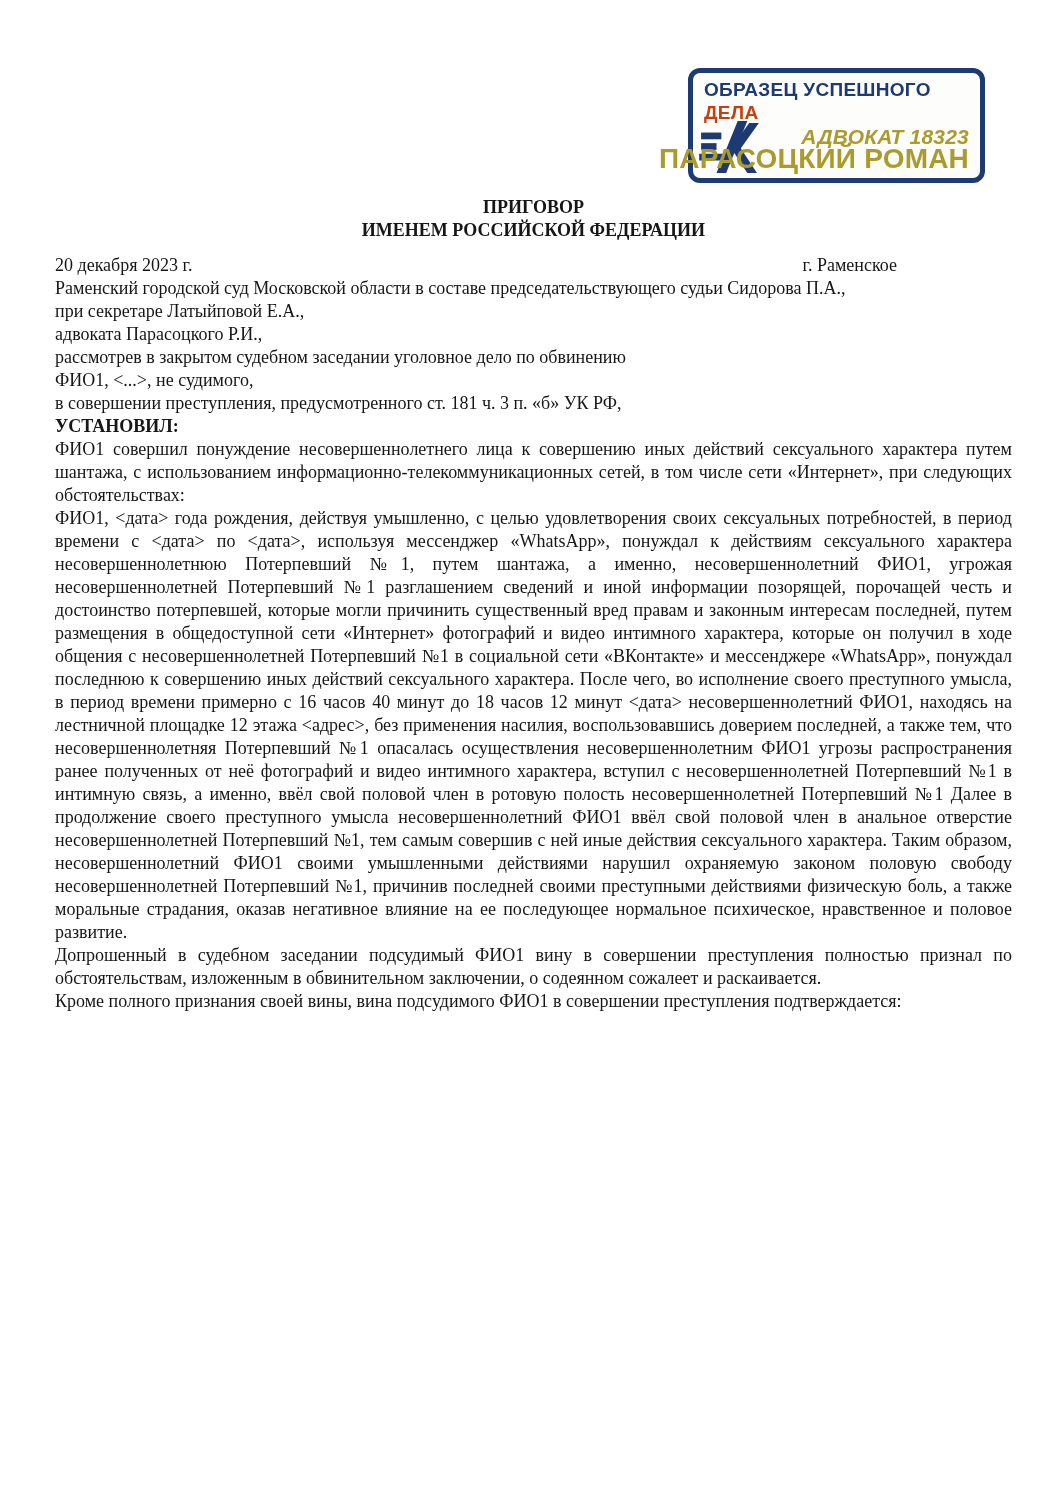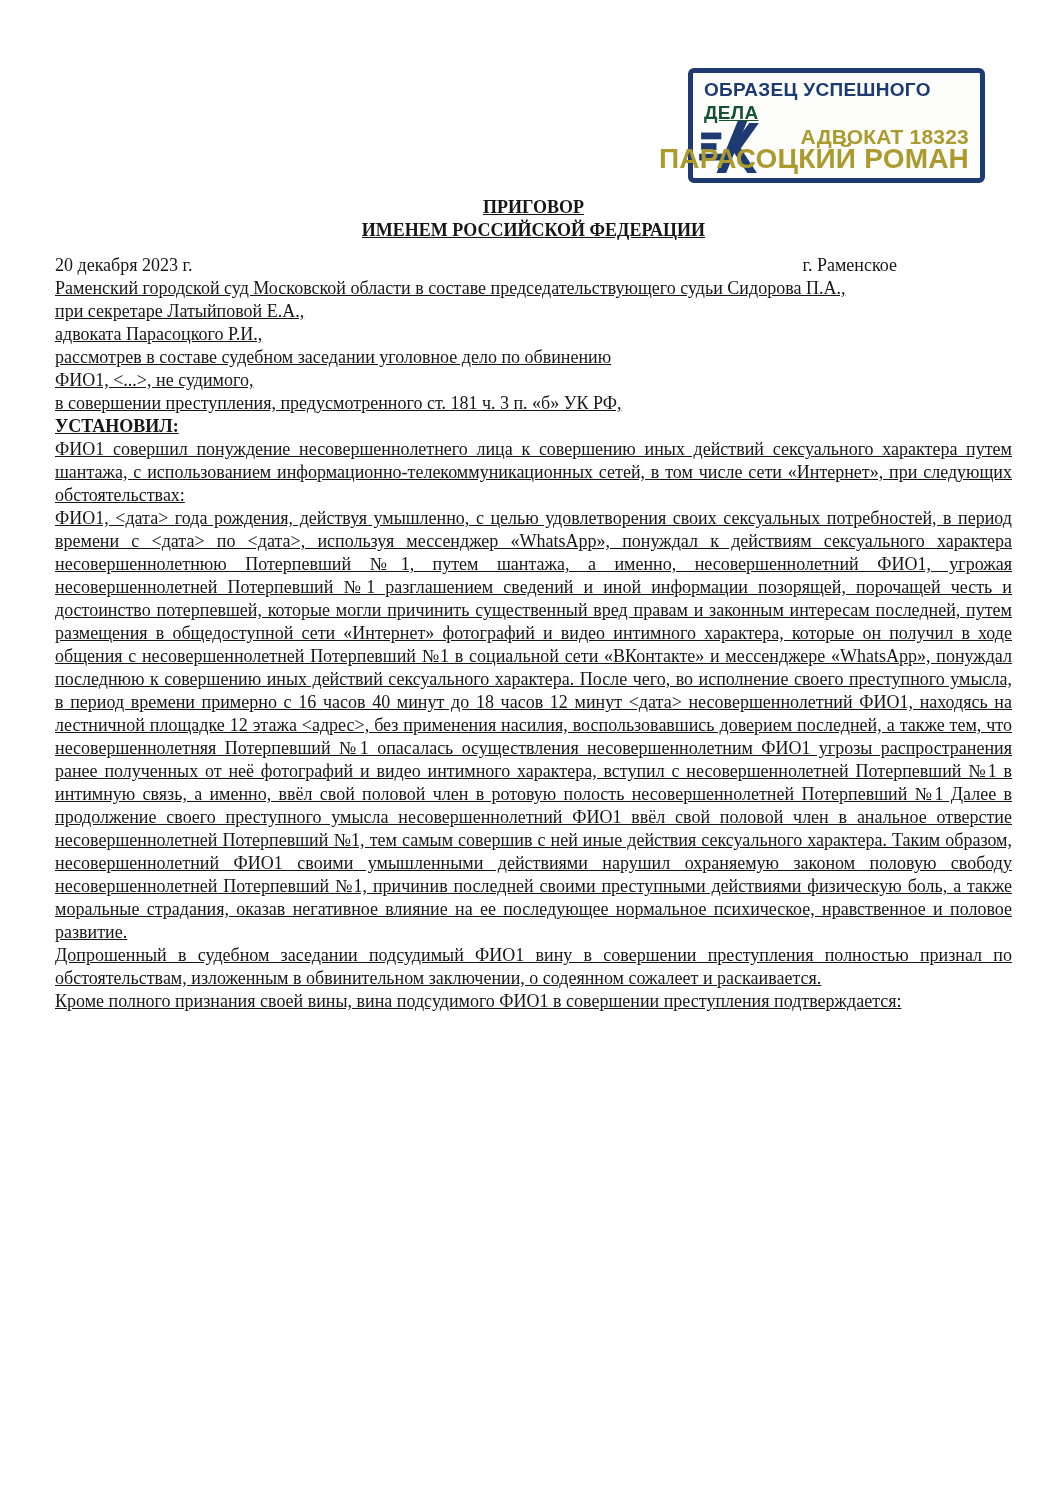--- a/index.html
+++ b/index.html
@@ -27,74 +27,74 @@
     display: flex;
     justify-content: flex-end;
   }
   .stamp {
     position: relative;
     box-sizing: border-box;
     width: 297px;
     height: 115px;
     margin-right: 27px;
     border: 5px solid #1e3a73;
-    border-radius: 6px;
+    border-radius: 12px;
     background: #fdfdfb;
     font-family: "Liberation Sans", "DejaVu Sans", sans-serif;
     font-weight: bold;
   }
   .stamp .top-line {
     position: absolute;
     left: 11px;
     top: 6px;
     font-size: 19px;
     line-height: 22px;
     color: #1e3a73;
     letter-spacing: 0.3px;
     white-space: nowrap;
   }
   .stamp .dela-line {
     position: absolute;
     left: 11px;
     top: 29px;
     font-size: 19px;
     line-height: 22px;
-    color: #14532d;
+    color: #c2410c;
     letter-spacing: 0.3px;
-    text-decoration: underline;
   }
   .stamp .logo-mark {
     position: absolute;
     left: 6px;
     top: 48px;
     width: 62px;
     height: 52px;
   }
   .stamp .gold-block {
     position: absolute;
     right: 11px;
     bottom: 8px;
     text-align: right;
     color: #ab9b2f;
   }
   .stamp .gold-id {
     font-size: 21px;
     line-height: 22px;
     letter-spacing: 0.2px;
     white-space: nowrap;
+    font-style: italic;
   }
   .stamp .gold-name {
     font-size: 28px;
     line-height: 22px;
     letter-spacing: 0.2px;
     white-space: nowrap;
   }
 
   
-  .doc p { margin: 0; text-decoration: underline; }
+  .doc p { margin: 0; }
   .title-block {
     margin-top: 13px;
     text-align: center;
     font-weight: bold;
   }
   .dateline {
     margin-top: 12px;
     display: flex;
     justify-content: space-between;
   }
@@ -141,21 +141,21 @@
     </div>
 
     <div class="dateline">
       <span class="date">20 декабря 2023 г.</span>
       <span class="place">г. Раменское</span>
     </div>
 
     <p class="para">Раменский городской суд Московской области в составе председательствующего судьи Сидорова П.А.,</p>
     <p class="para">при секретаре Латыйповой Е.А.,</p>
     <p class="para">адвоката Парасоцкого Р.И.,</p>
-    <p class="para">рассмотрев в составе судебном заседании уголовное дело по обвинению</p>
+    <p class="para">рассмотрев в закрытом судебном заседании уголовное дело по обвинению</p>
     <p class="para">ФИО1, &lt;...&gt;, не судимого,</p>
     <p class="para">в совершении преступления, предусмотренного ст. 181 ч. 3 п. «б» УК РФ,</p>
 
     <p class="para heading-bold">УСТАНОВИЛ:</p>
 
     <p class="para facts-first just">ФИО1 совершил понуждение несовершеннолетнего лица к совершению иных действий сексуального характера путем шантажа, с использованием информационно-телекоммуникационных сетей, в том числе сети «Интернет», при следующих обстоятельствах:</p>
     <p class="para just">ФИО1, &lt;дата&gt; года рождения, действуя умышленно, с целью удовлетворения своих сексуальных потребностей, в период времени с &lt;дата&gt; по &lt;дата&gt;, используя мессенджер «WhatsApp», понуждал к действиям сексуального характера несовершеннолетнюю Потерпевший №1, путем шантажа, а именно, несовершеннолетний ФИО1, угрожая несовершеннолетней Потерпевший №1 разглашением сведений и иной информации позорящей, порочащей честь и достоинство потерпевшей, которые могли причинить существенный вред правам и законным интересам последней, путем размещения в общедоступной сети «Интернет» фотографий и видео интимного характера, которые он получил в ходе общения с несовершеннолетней Потерпевший №1 в социальной сети «ВКонтакте» и мессенджере «WhatsApp», понуждал последнюю к совершению иных действий сексуального характера. После чего, во исполнение своего преступного умысла, в период времени примерно с 16 часов 40 минут до 18 часов 12 минут &lt;дата&gt; несовершеннолетний ФИО1, находясь на лестничной площадке 12 этажа &lt;адрес&gt;, без применения насилия, воспользовавшись доверием последней, а также тем, что несовершеннолетняя Потерпевший №1 опасалась осуществления несовершеннолетним ФИО1 угрозы распространения ранее полученных от неё фотографий и видео интимного характера, вступил с несовершеннолетней Потерпевший №1 в интимную связь, а именно, ввёл свой половой член в ротовую полость несовершеннолетней Потерпевший №1 Далее в продолжение своего преступного умысла несовершеннолетний ФИО1 ввёл свой половой член в анальное отверстие несовершеннолетней Потерпевший №1, тем самым совершив с ней иные действия сексуального характера. Таким образом, несовершеннолетний ФИО1 своими умышленными действиями нарушил охраняемую законом половую свободу несовершеннолетней Потерпевший №1, причинив последней своими преступными действиями физическую боль, а также моральные страдания, оказав негативное влияние на ее последующее нормальное психическое, нравственное и половое развитие.</p>
     <p class="para just">Допрошенный в судебном заседании подсудимый ФИО1 вину в совершении преступления полностью признал по обстоятельствам, изложенным в обвинительном заключении, о содеянном сожалеет и раскаивается.</p>
     <p class="para just">Кроме полного признания своей вины, вина подсудимого ФИО1 в совершении преступления подтверждается:</p>
 

